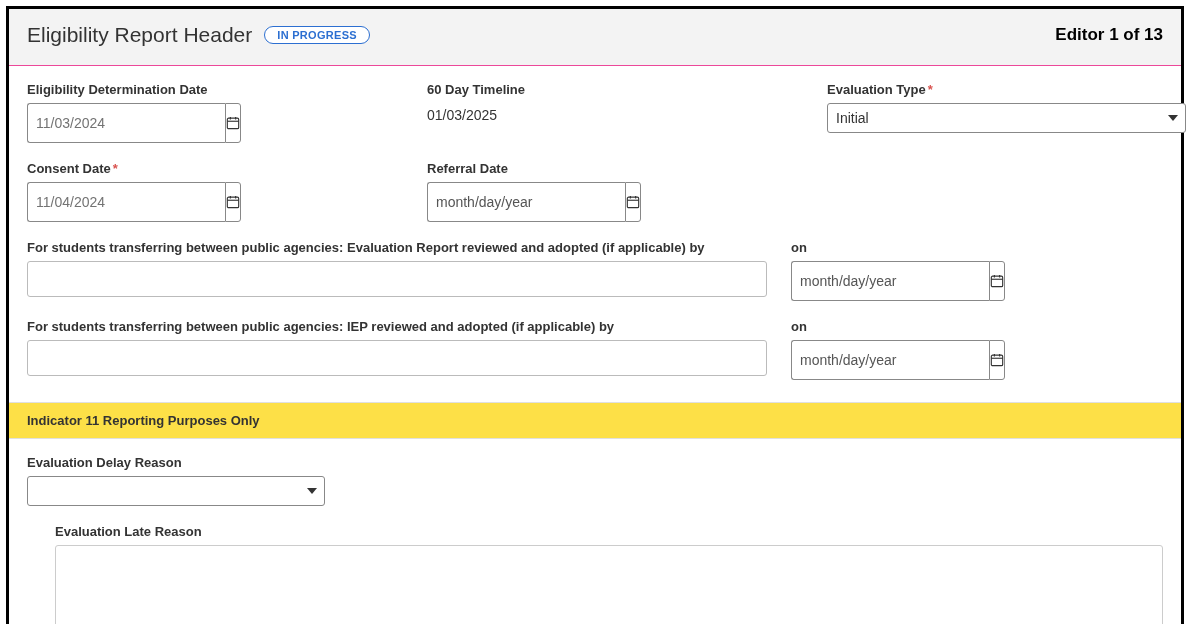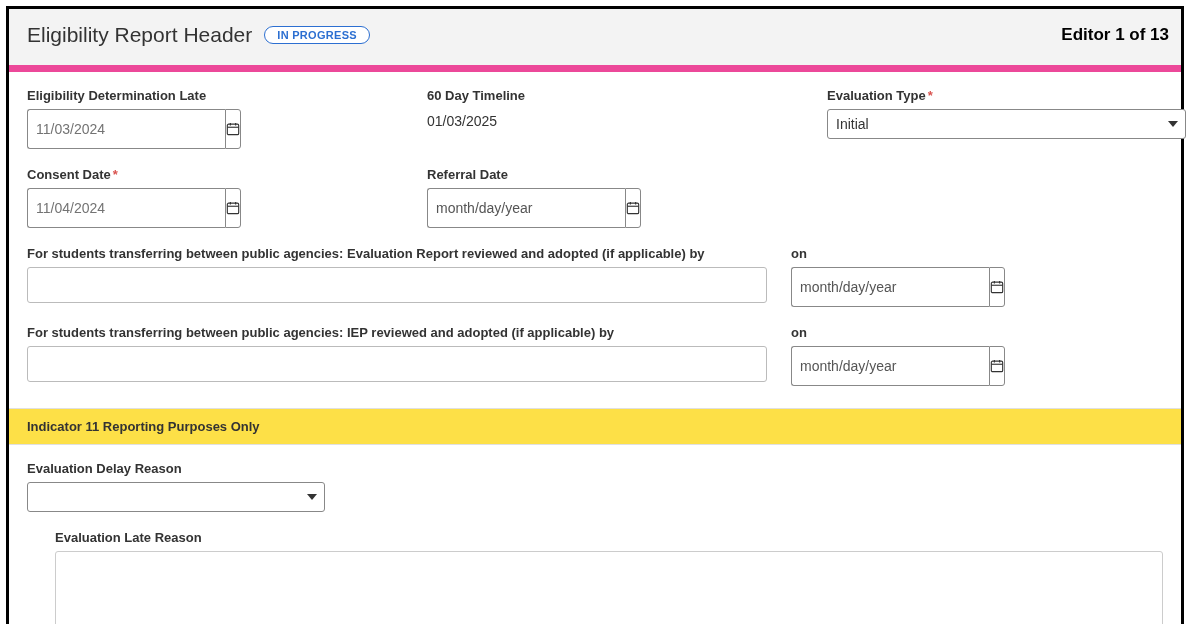--- a/index.html
+++ b/index.html
@@ -13,23 +13,23 @@
   }
   .frame {
     width: 1178px;
     border: 3px solid #000;
     background: #fff;
   }
   .header-bar {
     display: flex;
     align-items: center;
     justify-content: space-between;
-    padding: 14px 12px 18px 18px;
+    padding: 14px 18px 18px 18px;
     background: #f3f3f3;
-    border-bottom: 7px solid #ec4899;
+    border-bottom: 1px solid #ec4899;
   }
   .header-left {
     display: flex;
     align-items: center;
     gap: 12px;
   }
   .page-title {
     font-size: 21px;
     font-weight: 400;
     color: #333;
@@ -194,21 +194,21 @@
       <span class="page-title">Eligibility Report Header</span>
       <span class="status-badge">IN PROGRESS</span>
     </div>
     <span class="editor-count">Editor 1 of 13</span>
   </div>
 
   <div class="content">
 
     <div class="row">
       <div class="field col-1">
-        <span class="label">Eligibility Determination Late</span>
+        <span class="label">Eligibility Determination Date</span>
         <div class="date-input-wrap">
           <input type="text" class="date-input" value="11/03/2024" style="">
           <div class="date-btn">
             <svg viewBox="0 0 16 16">
                 <rect x="1.5" y="2.5" width="13" height="12" rx="1.5" stroke-width="1.3"></rect>
                 <line x1="1.5" y1="6" x2="14.5" y2="6" stroke-width="1.3"></line>
                 <line x1="5" y1="1" x2="5" y2="4" stroke-width="1.3"></line>
                 <line x1="11" y1="1" x2="11" y2="4" stroke-width="1.3"></line>
               </svg>
           </div>

